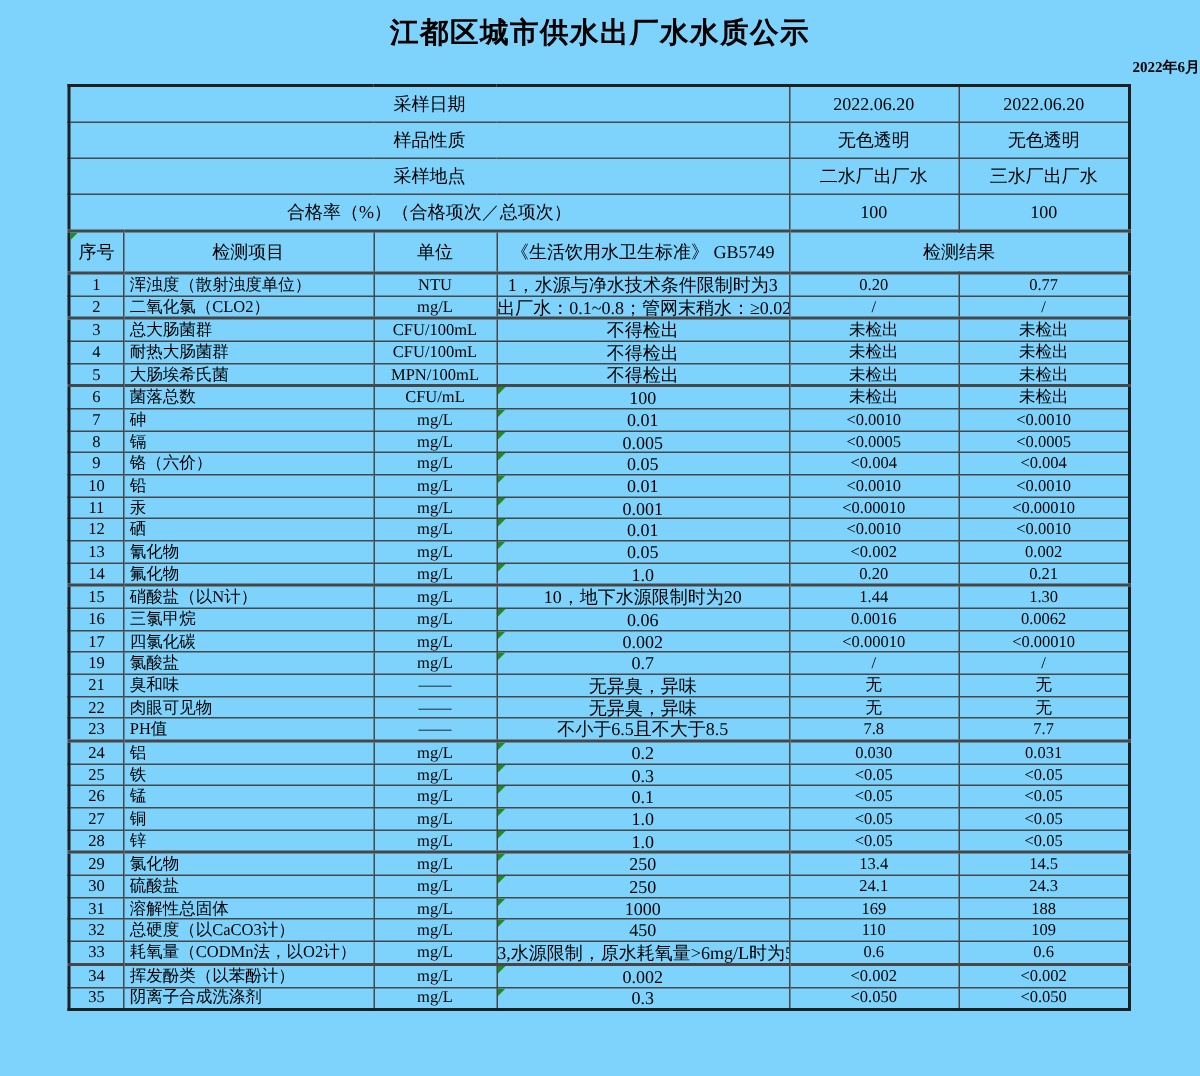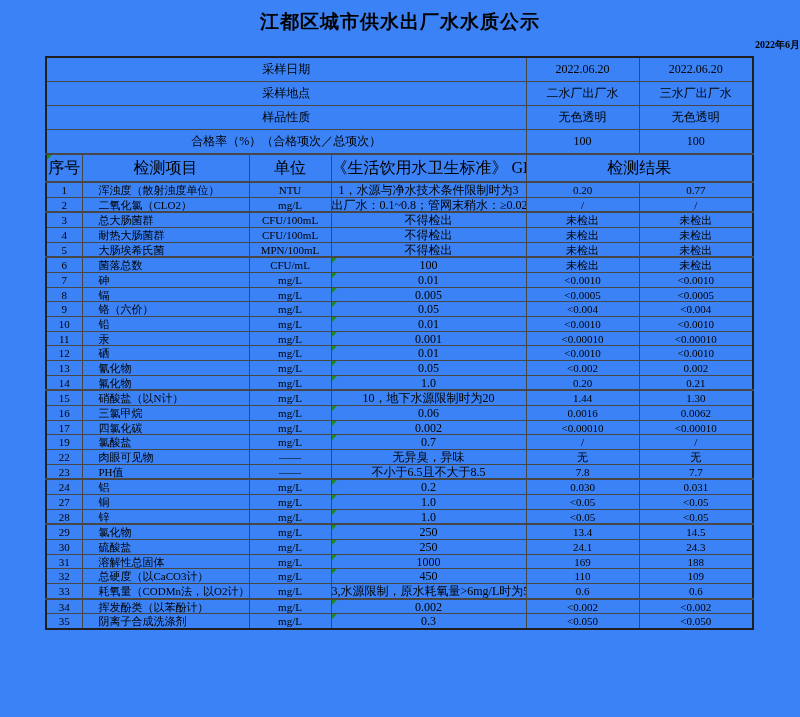--- a/index.html
+++ b/index.html
@@ -1,37 +1,37 @@
 <!DOCTYPE html>
 <html style="--flag-green: #1f8a1f;"><head>
 <meta charset="utf-8">
 <style>
   html,body{margin:0;padding:0;background:#ffffff;}
   .page{
-    position:relative;width:800px;height:717px;background:#3b82f6;
+    position:relative;width:800px;height:717px;background:#7dd3fc;
     color:#000;font-family:"Liberation Serif","DejaVu Serif",serif;overflow:hidden;
   }
   .title{
     padding-top:9px;text-align:center;font-size:19px;font-weight:700;letter-spacing:1px;
   }
   .subtitle{
     text-align:right;font-size:10px;font-weight:700;margin-top:3px;
   }
   table.water-table{
     border-collapse:collapse;table-layout:fixed;width:707px;
     margin:4px 0 0 45px;border:2px solid #1f1f1f;
   }
   td{
     border:1px solid #474747;text-align:center;vertical-align:middle;
     padding:0;overflow:hidden;white-space:nowrap;
   }
   .info-row td{height:23px;font-size:12px;}
-  .col-header-row td{height:26px;font-size:16px;border-bottom-width:2px;border-top-width:2px;font-family:Liberation Serif, serif;}
+  .col-header-row td{height:26px;font-size:12px;border-bottom-width:2px;border-top-width:2px;font-family:Liberation Serif, serif;}
   .data-row td{height:13.68px;font-size:11px;line-height:12px;}
-  .data-row .cell-item{text-align:left;padding-left:16px;}
+  .data-row .cell-item{text-align:left;padding-left:4px;}
   .data-row .cell-standard{font-size:12px;}
   .cell-rel{position:relative;}
   .green-tri{
     position:absolute;top:0;left:0;width:0;height:0;
     border-top:5px solid var(--flag-green,#1f8a1f);
     border-right:5px solid transparent;
   }
   .sep-after td{border-bottom-width:2px;}
 </style>
 </head>
@@ -51,29 +51,29 @@
         <col style="width:114px">
     </colgroup>
     <tbody id="info-body">
     <tr class="info-row">
       <td colspan="4" class="cell-info-label">采样日期</td>
       <td class="cell-info-v1">2022.06.20</td>
       <td class="cell-info-v2">2022.06.20</td>
     </tr>
 
     <tr class="info-row">
+      <td colspan="4" class="cell-info-label">样品性质</td>
+      <td class="cell-info-v1">无色透明</td>
+      <td class="cell-info-v2">无色透明</td>
+    </tr>
+
+    <tr class="info-row">
       <td colspan="4" class="cell-info-label">采样地点</td>
       <td class="cell-info-v1">二水厂出厂水</td>
       <td class="cell-info-v2">三水厂出厂水</td>
-    </tr>
-
-    <tr class="info-row">
-      <td colspan="4" class="cell-info-label">样品性质</td>
-      <td class="cell-info-v1">无色透明</td>
-      <td class="cell-info-v2">无色透明</td>
     </tr>
 
     <tr class="info-row">
       <td colspan="4" class="cell-info-label">合格率（%）（合格项次／总项次）</td>
       <td class="cell-info-v1">100</td>
       <td class="cell-info-v2">100</td>
     </tr>
   </tbody>
     <tbody>
       <tr class="col-header-row">
@@ -299,20 +299,31 @@
       <td class="cell-unit">mg/L</td>
       <td class="cell-standard cell-rel">
         <span class="green-tri"></span>
         <span class="standard-text">0.7</span>
       </td>
       <td class="cell-r1">/</td>
       <td class="cell-r2">/</td>
     </tr>
 
 
+    <tr class="data-row">
+      <td class="cell-no">21</td>
+      <td class="cell-item">臭和味</td>
+      <td class="cell-unit">——</td>
+      <td class="cell-standard cell-rel">
+        
+        <span class="standard-text">无异臭，异味</span>
+      </td>
+      <td class="cell-r1">无</td>
+      <td class="cell-r2">无</td>
+    </tr>
 
     <tr class="data-row">
       <td class="cell-no">22</td>
       <td class="cell-item">肉眼可见物</td>
       <td class="cell-unit">——</td>
       <td class="cell-standard cell-rel">
         
         <span class="standard-text">无异臭，异味</span>
       </td>
       <td class="cell-r1">无</td>
@@ -336,21 +347,43 @@
       <td class="cell-item">铝</td>
       <td class="cell-unit">mg/L</td>
       <td class="cell-standard cell-rel">
         <span class="green-tri"></span>
         <span class="standard-text">0.2</span>
       </td>
       <td class="cell-r1">0.030</td>
       <td class="cell-r2">0.031</td>
     </tr>
 
-
+    <tr class="data-row">
+      <td class="cell-no">25</td>
+      <td class="cell-item">铁</td>
+      <td class="cell-unit">mg/L</td>
+      <td class="cell-standard cell-rel">
+        <span class="green-tri"></span>
+        <span class="standard-text">0.3</span>
+      </td>
+      <td class="cell-r1">&lt;0.05</td>
+      <td class="cell-r2">&lt;0.05</td>
+    </tr>
+
+    <tr class="data-row">
+      <td class="cell-no">26</td>
+      <td class="cell-item">锰</td>
+      <td class="cell-unit">mg/L</td>
+      <td class="cell-standard cell-rel">
+        <span class="green-tri"></span>
+        <span class="standard-text">0.1</span>
+      </td>
+      <td class="cell-r1">&lt;0.05</td>
+      <td class="cell-r2">&lt;0.05</td>
+    </tr>
 
     <tr class="data-row">
       <td class="cell-no">27</td>
       <td class="cell-item">铜</td>
       <td class="cell-unit">mg/L</td>
       <td class="cell-standard cell-rel">
         <span class="green-tri"></span>
         <span class="standard-text">1.0</span>
       </td>
       <td class="cell-r1">&lt;0.05</td>

